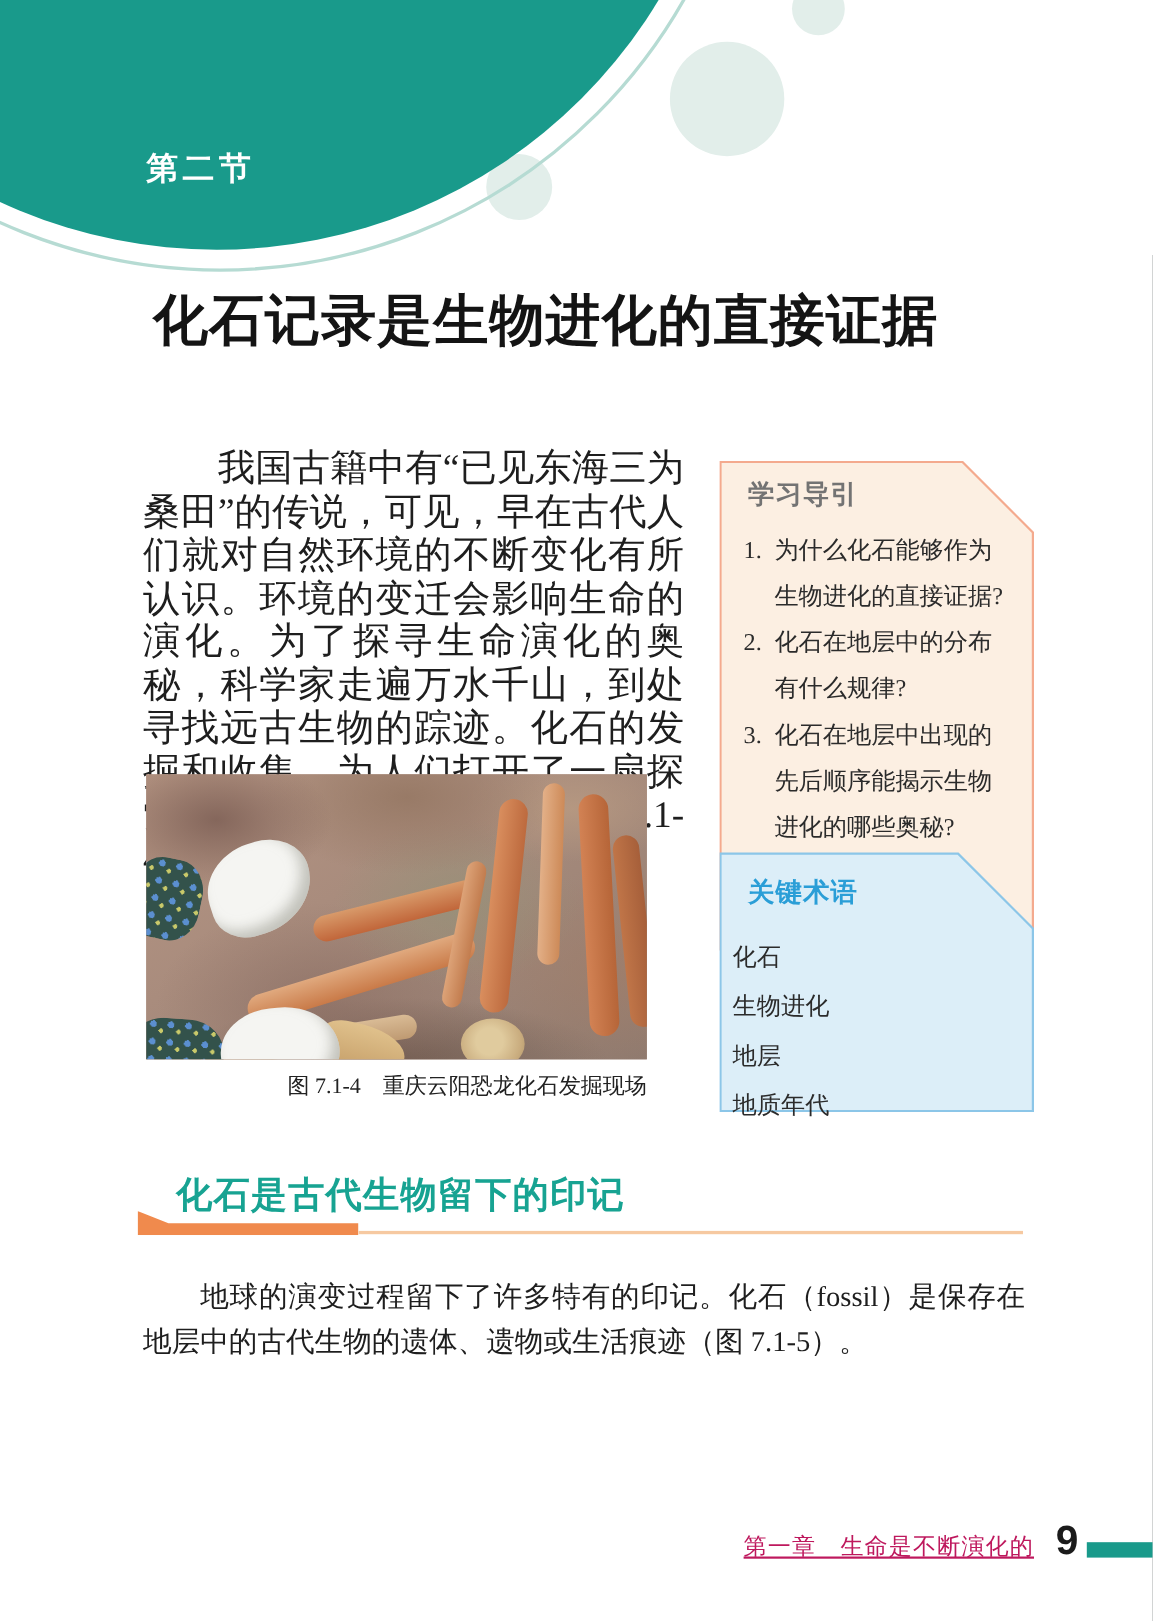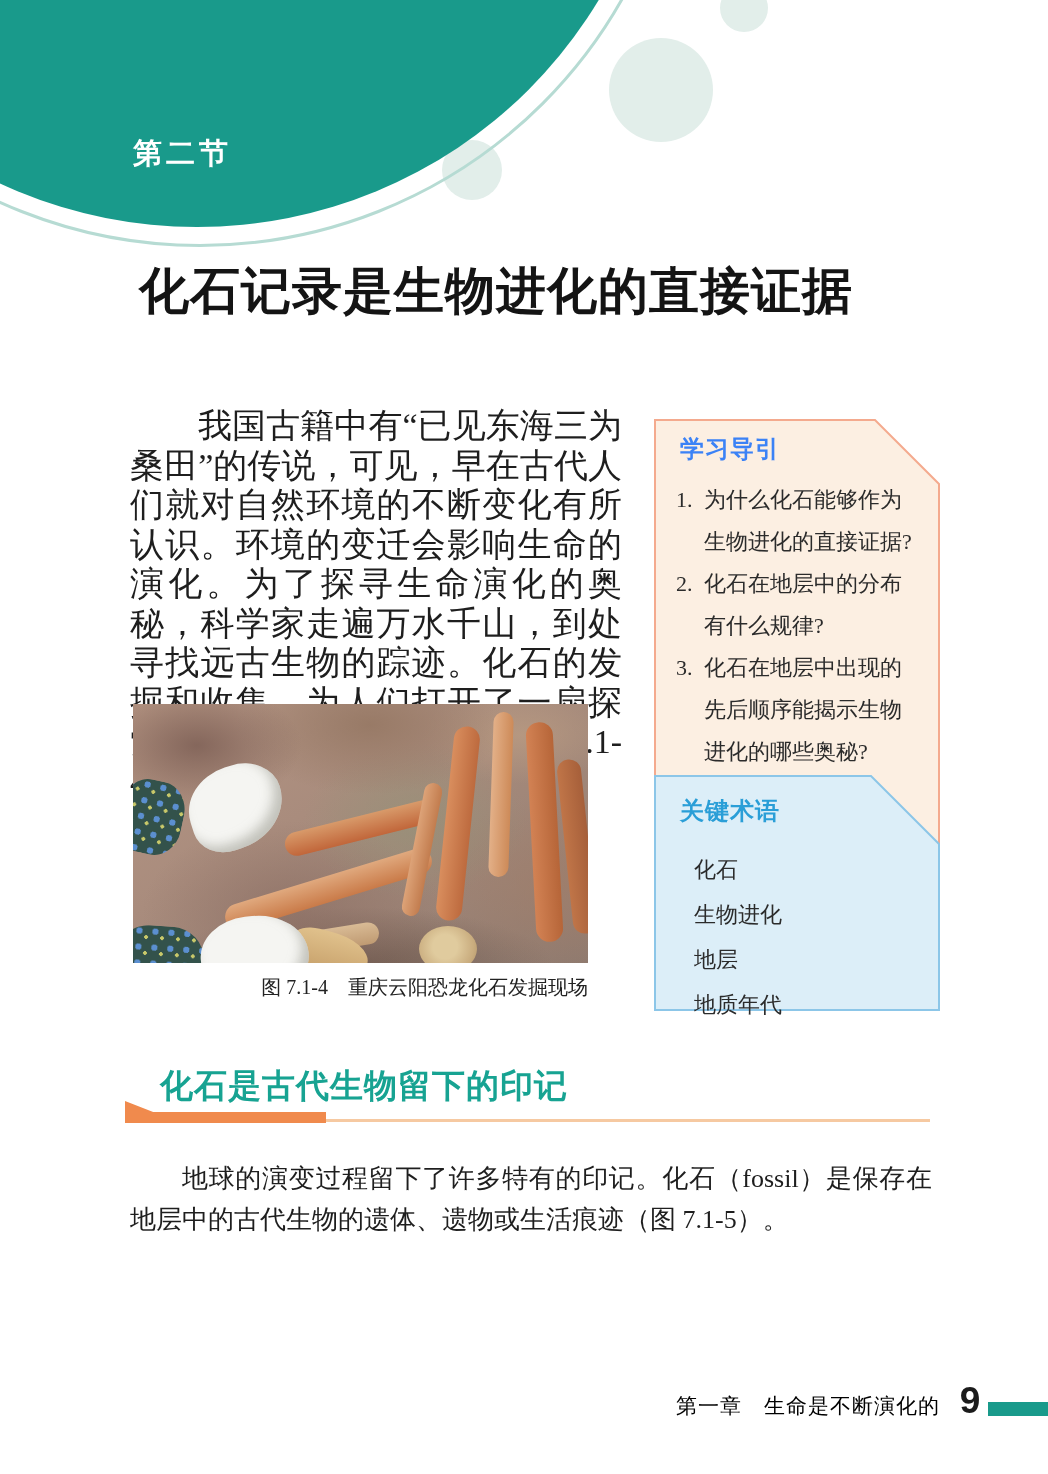--- a/index.html
+++ b/index.html
@@ -85,51 +85,51 @@
   .figure-caption{
     position:absolute;left:133px;top:974px;width:455px;text-align:right;
     font-size:20px;color:#222222;
   }
   
   .sidebar{position:absolute;left:654px;top:419px;width:286px;height:592px;}
   .sidebar svg{position:absolute;left:0;top:0;}
   .guide-title{
     position:absolute;left:26px;top:14px;
     font-family:"Liberation Sans","DejaVu Sans",sans-serif;
-    font-weight:bold;font-size:24px;color:#3b82f6;letter-spacing:1px;
+    font-weight:bold;font-size:24px;color:#737373;letter-spacing:1px;
   }
   .q-list{position:absolute;left:22px;top:60px;width:240px;}
   .q{display:flex;font-size:22px;line-height:42px;color:#2b2b2b;}
   .q-num{width:28px;flex:none;}
   .q-text{width:212px;}
   .terms-title{
     position:absolute;left:26px;top:376px;
     font-family:"Liberation Sans","DejaVu Sans",sans-serif;
     font-weight:bold;font-size:24px;color:#2a9ed7;letter-spacing:1px;
   }
-  .term-list{position:absolute;left:40px;top:428px;font-size:22px;line-height:45px;color:#2b2b2b;}
+  .term-list{position:absolute;left:12px;top:428px;font-size:22px;line-height:45px;color:#2b2b2b;}
   
   .subheading{
     position:absolute;left:160px;top:1064px;
     font-family:"Liberation Sans","DejaVu Sans",sans-serif;
     font-weight:bold;font-size:33px;color:#17a392;letter-spacing:1px;
   }
   .bar-thick{
     position:absolute;left:125px;top:1101px;width:201px;height:22px;background:#f08a4d;
     clip-path:polygon(0 0,14% 50%,100% 50%,100% 100%,0 100%);
   }
   .bar-thin{position:absolute;left:326px;top:1119px;width:604px;height:3px;background:#f6c9a1;}
   .body2{
     position:absolute;left:130px;top:1158px;width:802px;
     font-size:26px;line-height:41px;text-align:justify;text-indent:2em;margin:0;
   }
   
   .footer-chapter{
     position:absolute;left:600px;top:1392px;width:340px;text-align:right;
-    font-size:21px;color:#000000;letter-spacing:1px;
+    font-size:21px;color:#be185d;letter-spacing:1px;text-decoration:underline;
   }
   .footer-page{
     position:absolute;left:948px;top:1380px;width:44px;text-align:center;
     font-family:"Liberation Sans","DejaVu Sans",sans-serif;
     font-weight:bold;font-size:37px;color:#1b1b1b;
   }
   .footer-bar{position:absolute;left:988px;top:1402px;width:60px;height:14px;background:#199a8b;}
 </style>
 </head>
 <body>

